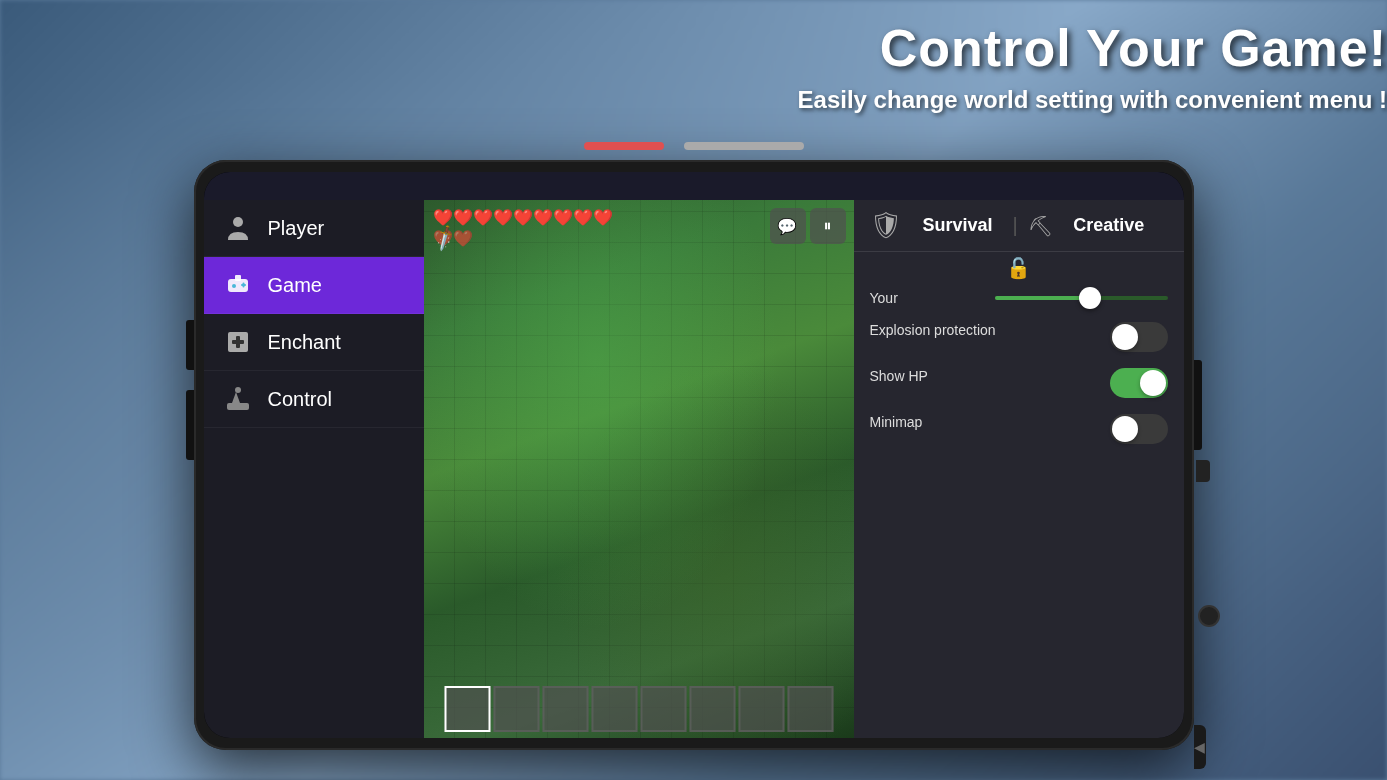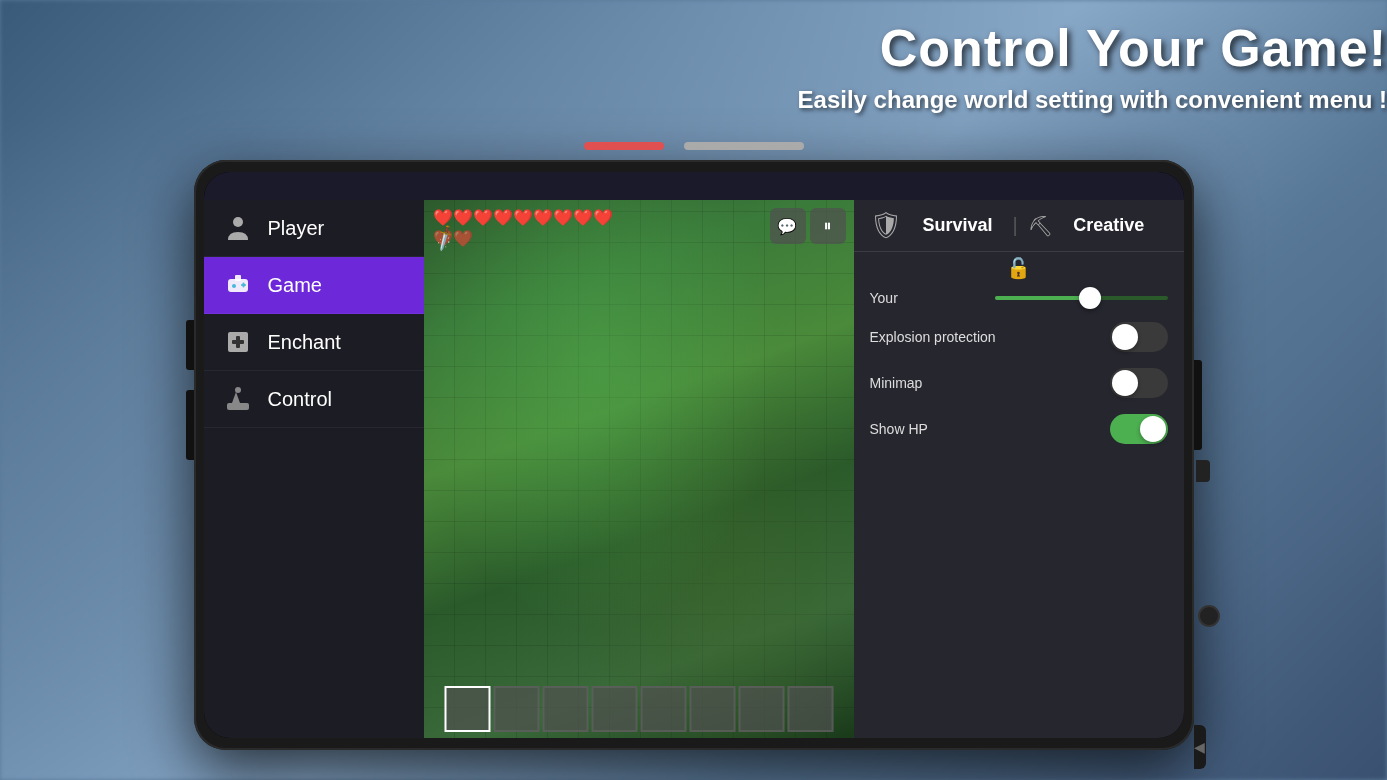--- a/index.html
+++ b/index.html
@@ -350,21 +350,21 @@
       width: 22px;
       height: 22px;
       background: white;
       border-radius: 50%;
       box-shadow: 0 2px 4px rgba(0,0,0,0.4);
     }
 
     
     .toggle-row {
       display: flex;
-      align-items: center;
+      align-items: flex-start;
       padding: 8px 16px;
       gap: 10px;
     }
     .toggle-label {
       font-size: 14px;
       color: #ddd;
       flex: 1;
     }
     .toggle-switch {
       width: 58px;
@@ -522,30 +522,30 @@
 
         <div class="toggle-row">
           <span class="toggle-label">Explosion protection</span>
           <div class="toggle-switch">
             <div class="toggle-knob off"></div>
           </div>
         </div>
 
 
         <div class="toggle-row">
+          <span class="toggle-label">Show HP</span>
+          <div class="toggle-switch on">
+            <div class="toggle-knob"></div>
+          </div>
+        </div>
+
+        <div class="toggle-row">
           <span class="toggle-label">Minimap</span>
           <div class="toggle-switch">
             <div class="toggle-knob off"></div>
-          </div>
-        </div>
-
-        <div class="toggle-row">
-          <span class="toggle-label">Show HP</span>
-          <div class="toggle-switch on">
-            <div class="toggle-knob"></div>
           </div>
         </div>
       </div>
     </div>
   </div>
 
   <div style="position:absolute; right:-12px; top:565px; width:12px; height:44px; background:#1a1a1a; border-radius:0 6px 6px 0; display:flex; align-items:center; justify-content:center;">
     <span style="color:#666; font-size:14px;">◀</span>
   </div>
   <div style="position:absolute; right:-16px; top:300px; width:14px; height:22px; background:#222; border-radius:0 4px 4px 0;">

